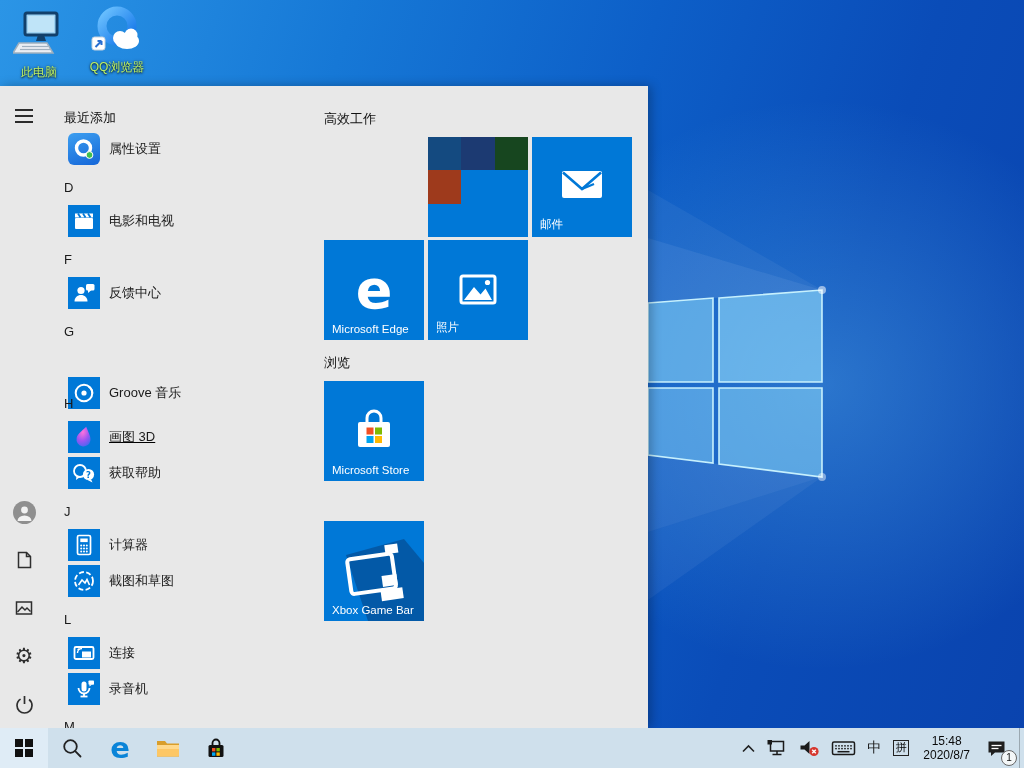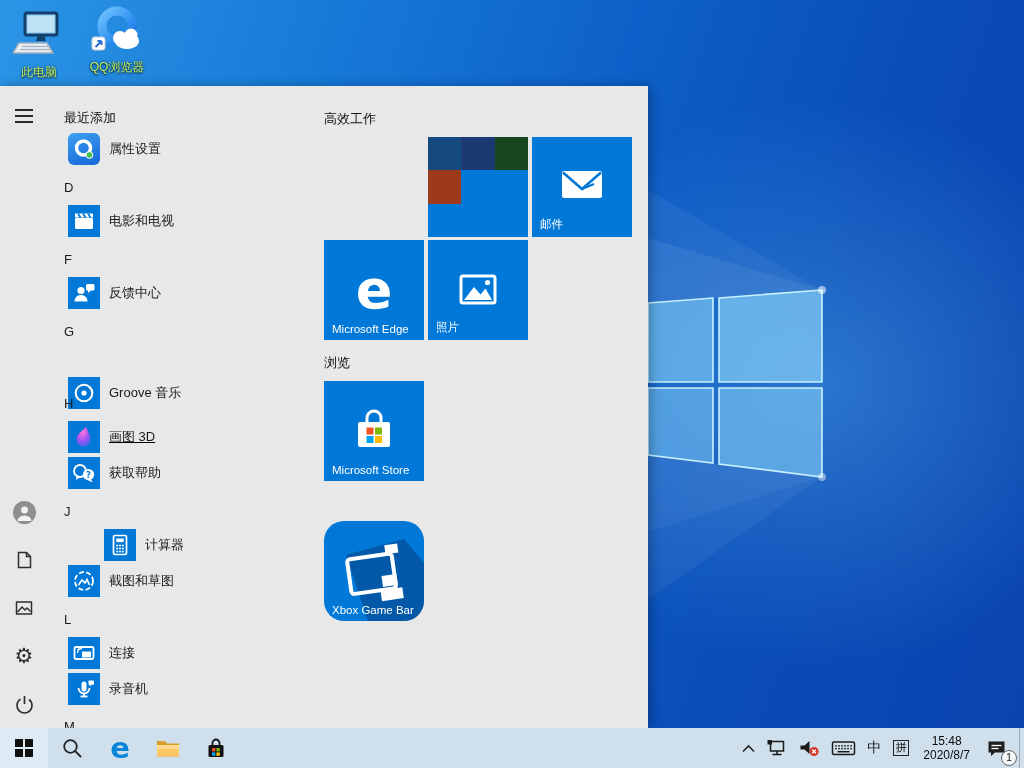--- a/index.html
+++ b/index.html
@@ -250,21 +250,21 @@
           <circle cx="20.5" cy="17.5" r="5.6" fill="#fff"></circle>
           <polygon points="23,22.2 24.5,25.5 19.5,23" fill="#fff"></polygon>
           <text x="20.5" y="20.6" font-size="8.5" font-weight="bold" fill="#0078d7" text-anchor="middle" font-family="DejaVu Sans,sans-serif">?</text>
         </svg>
       </span>
       <span class="app-label">获取帮助</span>
     </div>
 
     <div class="letter-row" style="top:418px;">J</div>
 
-    <div class="app-row" style="top:443px;margin-left:36px;">
+    <div class="app-row" style="top:443px;">
       <span class="tile32">
         <svg width="32" height="32" viewBox="0 0 32 32">
           <rect x="9.5" y="6.5" width="13" height="19" rx="1.5" fill="none" stroke="#fff" stroke-width="1.7"></rect>
           <rect x="12.3" y="9.5" width="7.4" height="3.6" fill="#fff"></rect>
           <g fill="#fff">
             <circle cx="13.2" cy="16.6" r="1"></circle>
               <circle cx="16" cy="16.6" r="1"></circle>
               <circle cx="18.8" cy="16.6" r="1"></circle>
             <circle cx="13.2" cy="19.6" r="1"></circle>
               <circle cx="16" cy="19.6" r="1"></circle>
@@ -359,21 +359,21 @@
         <path d="M43 41 v-4 a7 7 0 0 1 14 0 v4" fill="none" stroke="#fff" stroke-width="3"></path>
         <rect x="34" y="41" width="32" height="25" rx="2" fill="#fff"></rect>
         <rect x="42.5" y="46.5" width="7" height="7" fill="#f25022"></rect>
         <rect x="51" y="46.5" width="7" height="7" fill="#7fba00"></rect>
         <rect x="42.5" y="55" width="7" height="7" fill="#00a4ef"></rect>
         <rect x="51" y="55" width="7" height="7" fill="#ffb900"></rect>
       </svg>
       <span class="t-label">Microsoft Store</span>
     </div>
 
-    <div class="tile" style="left:324px;top:435px;border-radius:20px;">
+    <div class="tile" style="left:324px;top:435px;">
       <svg class="t-icon" viewBox="0 0 100 100">
         <polygon points="22,34 80,18 100,42 100,100 44,100" fill="rgba(8,40,90,0.38)"></polygon>
         <g transform="rotate(-8 50 52)">
           <rect x="25" y="35" width="45" height="35" rx="3" fill="none" stroke="#fff" stroke-width="4"></rect>
           <rect x="64" y="26" width="13" height="9" fill="#fff"></rect>
           <rect x="57" y="56" width="15" height="11" fill="#fff"></rect>
           <rect x="54" y="70" width="22" height="11" fill="#fff"></rect>
         </g>
       </svg>
       <span class="t-label">Xbox Game Bar</span>

